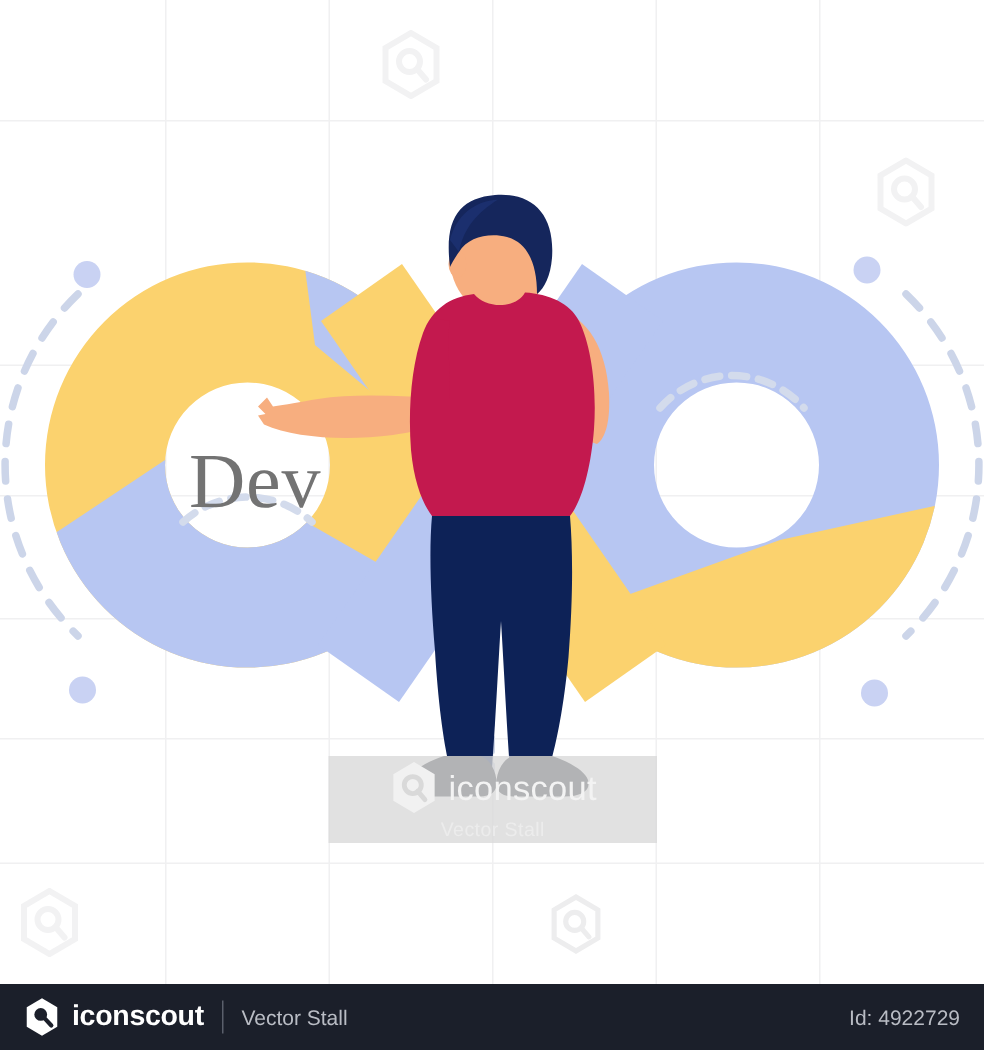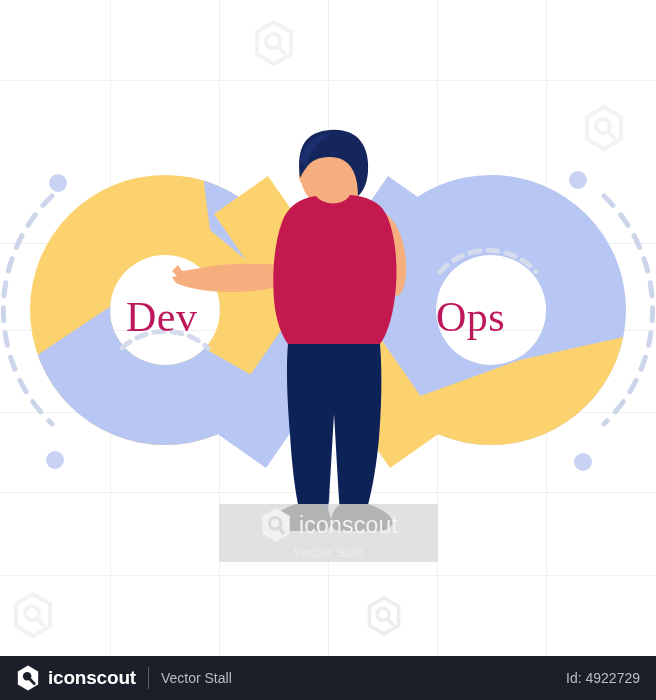--- a/index.html
+++ b/index.html
@@ -44,22 +44,22 @@
   
   #art {
     position: absolute;
     left: 0; top: 0;
   }
 
   
   .loop-word {
     position: absolute;
     font-family: "Liberation Serif", serif;
-    font-size: 42px;
-    color: #be185d;
+    font-size: 52px;
+    color: #737373;
     letter-spacing: 0.5px;
     line-height: 1;
     user-select: none;
   }
   #word-dev { left: 126px; top: 296px; }
   #word-ops { left: 436px; top: 296px; }
 
   
   #wm-band {
     position: absolute;
@@ -305,21 +305,20 @@
         <path d="M 342 504
                  C 336 506 332 512 331 520
                  C 330 527 334 531 342 531
                  L 376 531
                  C 388 531 394 527 392 520
                  C 390 514 380 508 368 504 Z" fill="#2B3038"></path>
       </g>
     </svg>
 
     <div class="loop-word" id="word-dev">Dev</div>
-    <div class="loop-word" id="word-ops">Ops</div>
 
     <div id="wm-band"></div>
     <div id="wm-center">
       <div id="wm-center-row">
         <svg width="34" height="38" viewBox="0 0 42 46">
           <path d="M21 2 L38 12 L38 34 L21 44 L4 34 L4 12 Z" fill="#f1f1f1"></path>
           <circle cx="20" cy="21" r="7" fill="none" stroke="#d9d9d9" stroke-width="4"></circle>
           <path d="M24 26 L30 33" stroke="#d9d9d9" stroke-width="4" stroke-linecap="round"></path>
         </svg>
         <span id="wm-center-text">iconscout</span>

